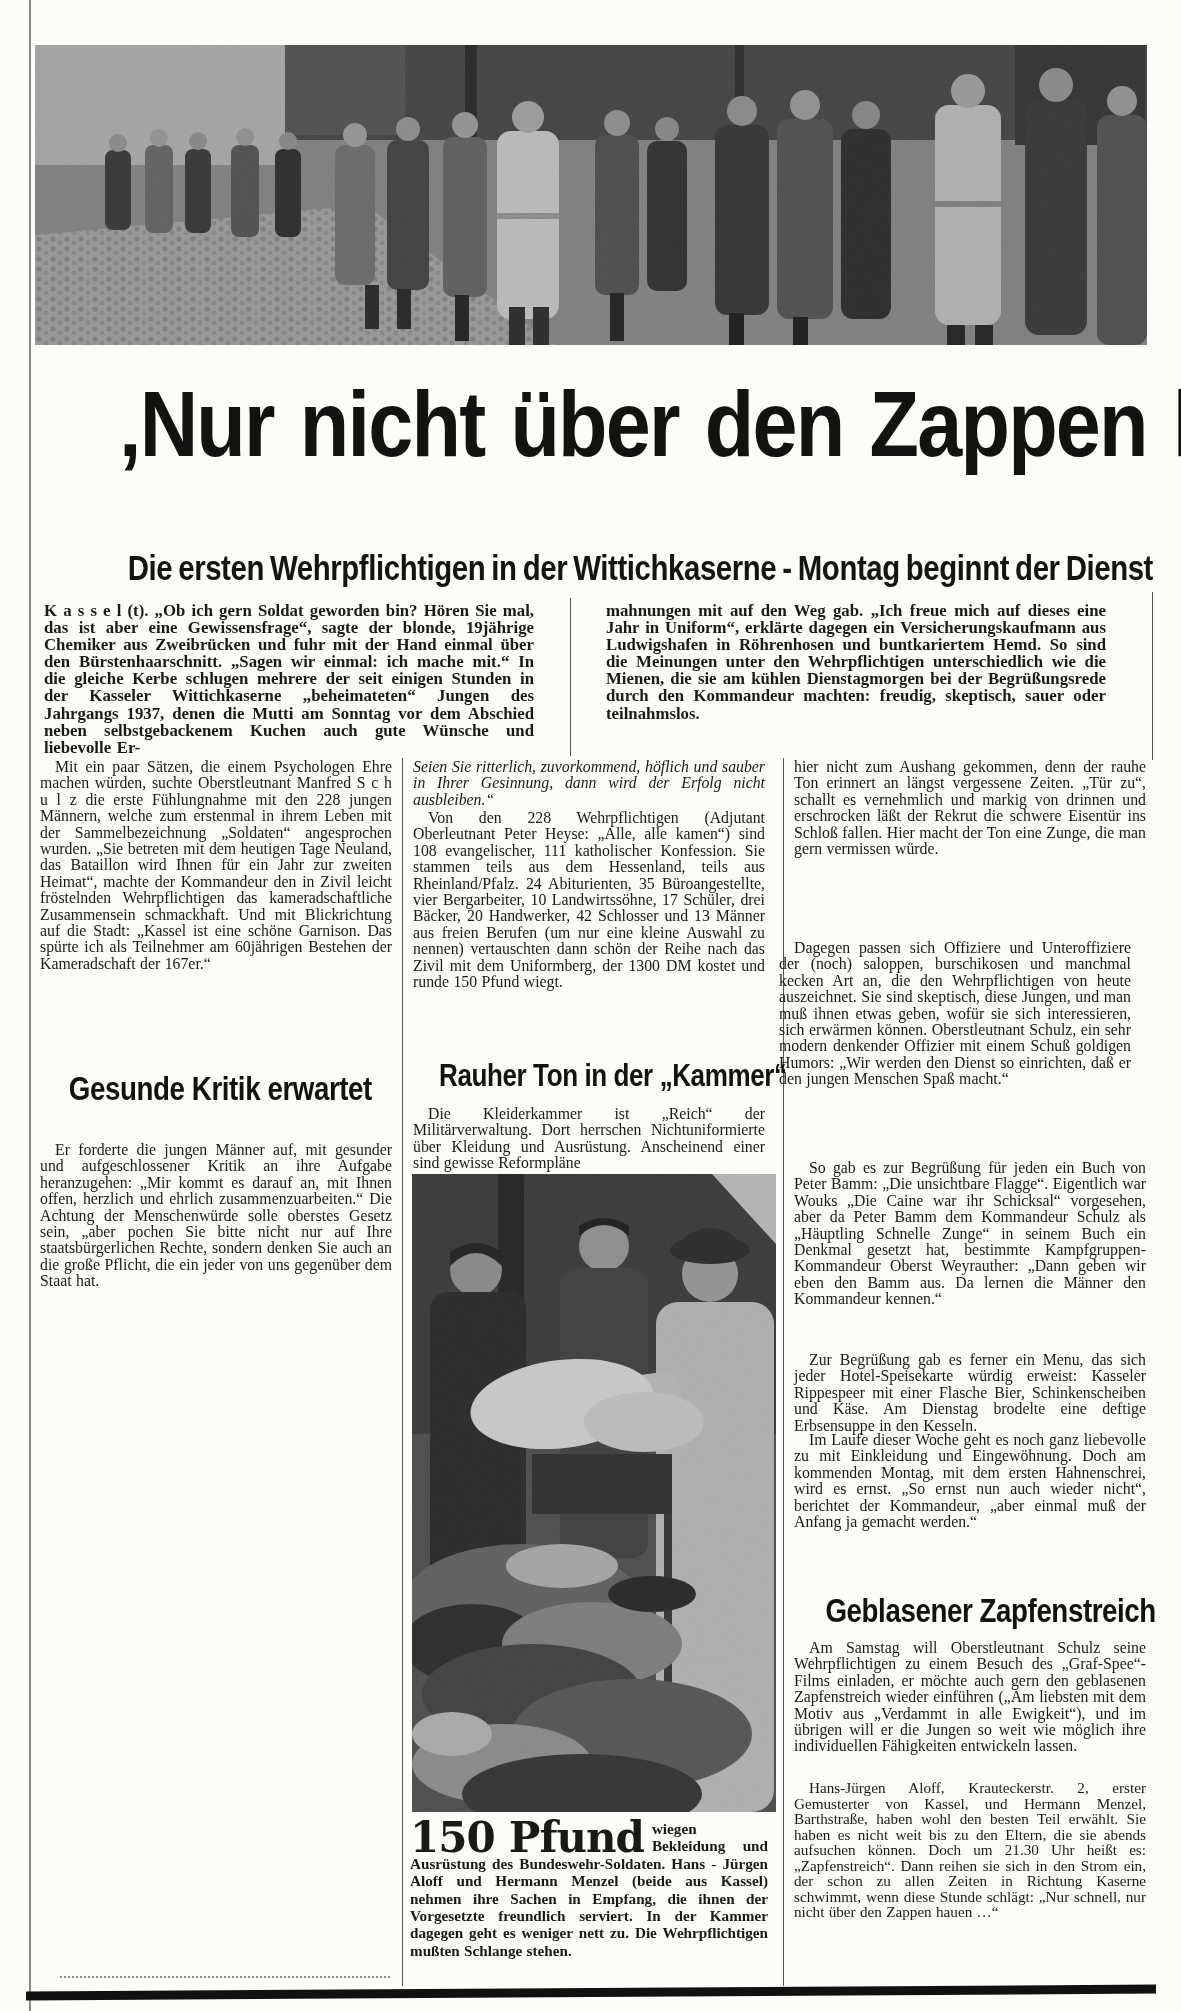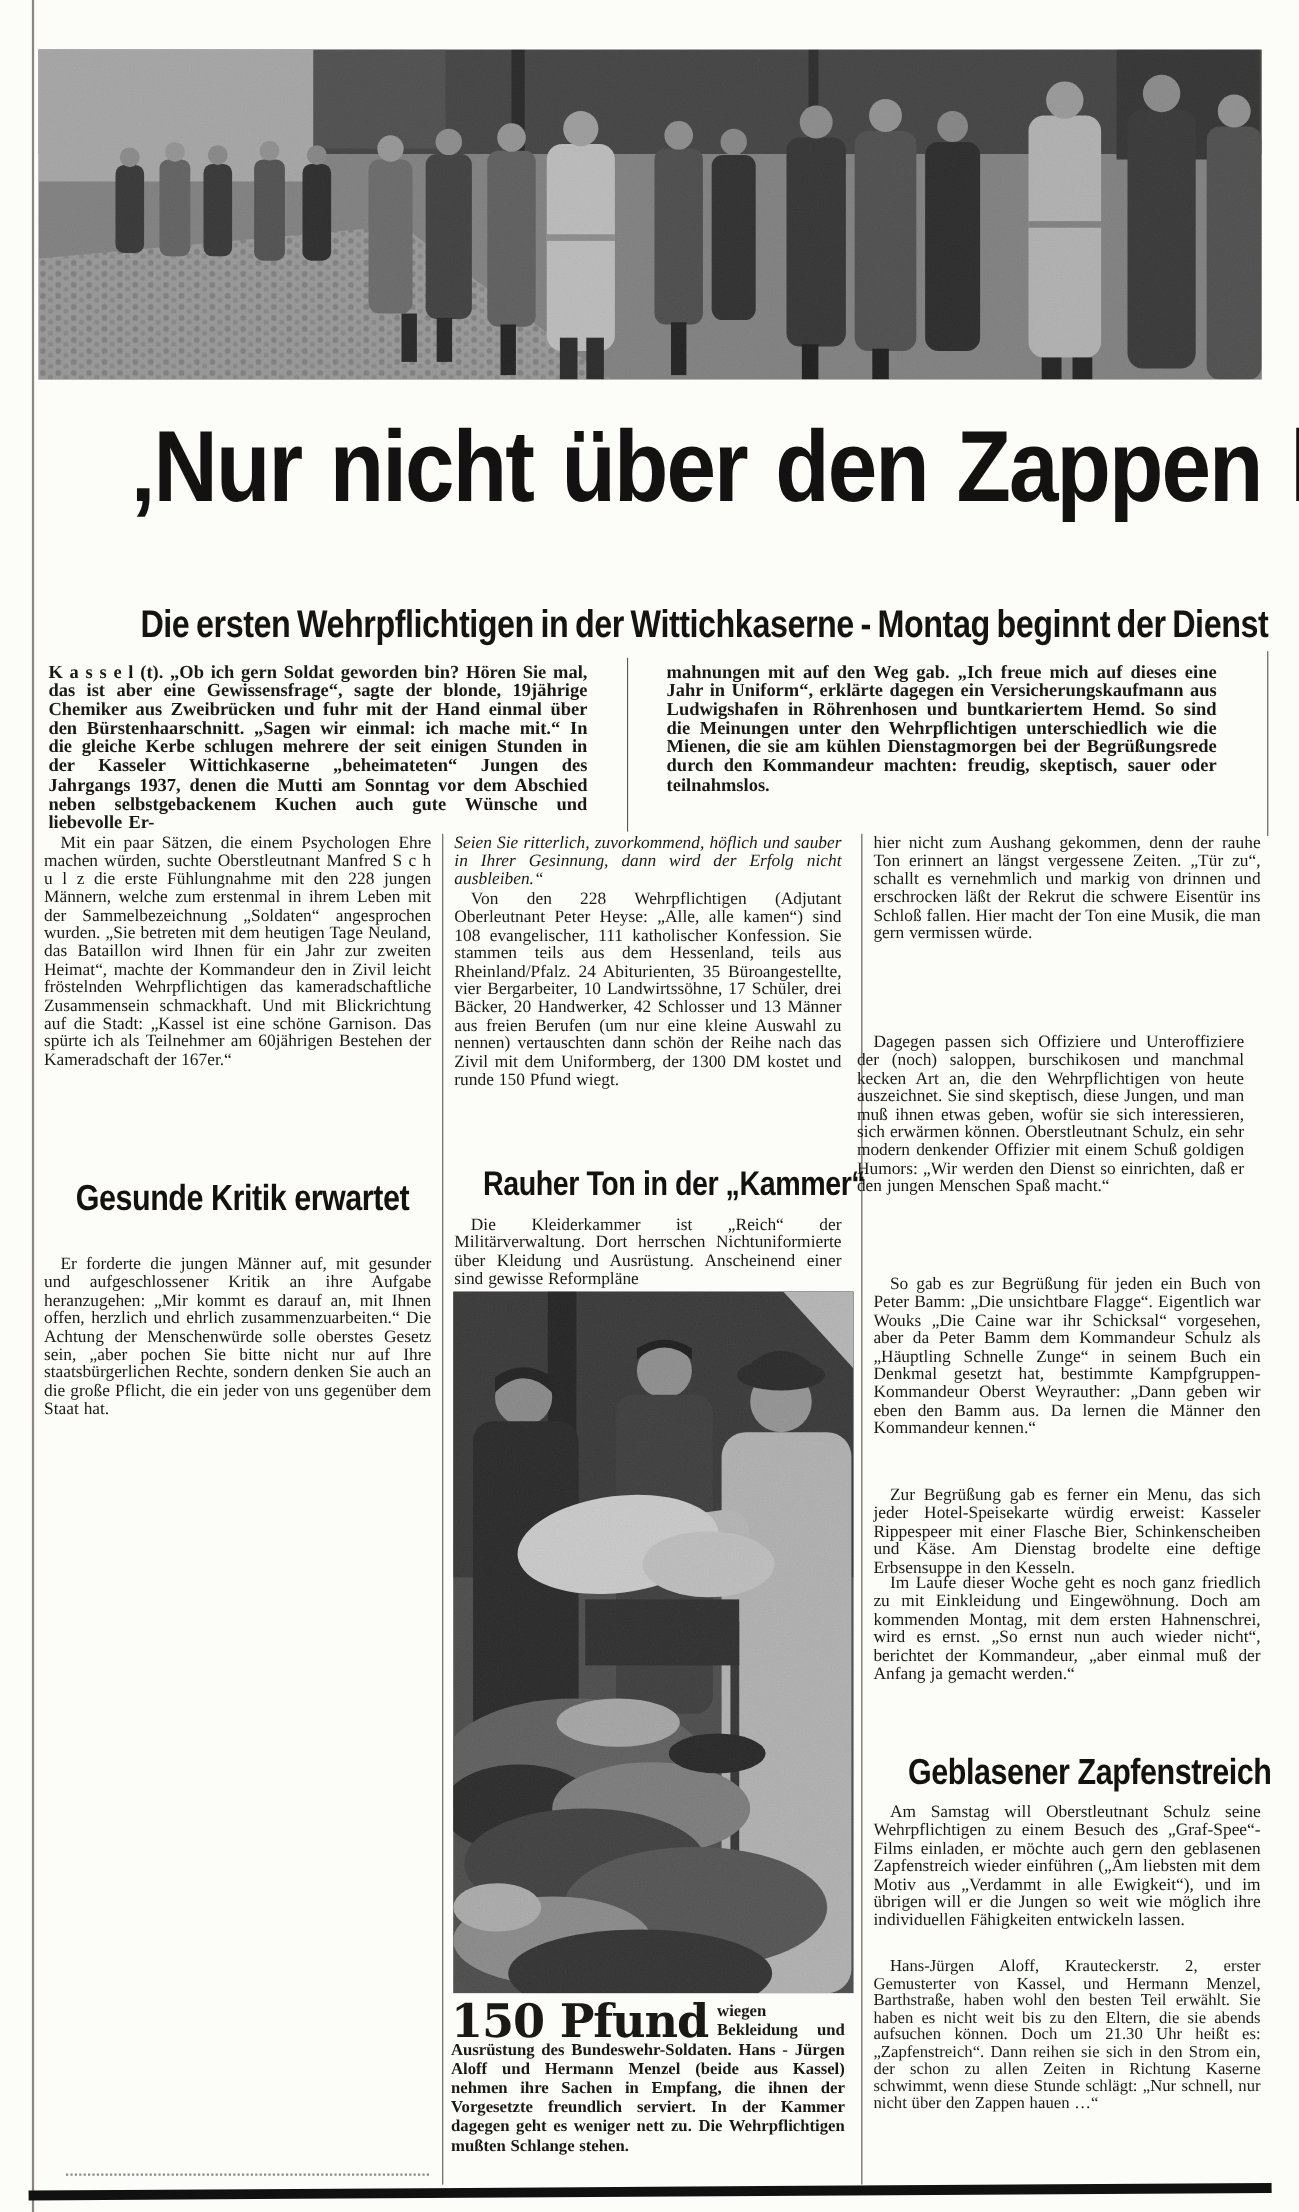--- a/index.html
+++ b/index.html
@@ -224,33 +224,33 @@
       <rect width="364" height="638" filter="url(#grain2)" opacity=".18"></rect>
     </svg>
   </div>
 
   <div class="caption" style="left:410px;top:1820px;width:358px;">
     <span class="lead">150 Pfund</span>
     <span>wiegen Bekleidung und Ausrüstung des Bundeswehr-Soldaten. Hans - Jürgen Aloff und Hermann Menzel (beide aus Kassel) nehmen ihre Sachen in Empfang, die ihnen der Vorgesetzte freundlich serviert. In der Kammer dagegen geht es weniger nett zu. Die Wehrpflichtigen mußten Schlange stehen.</span>
   </div>
 
   <div class="bodycol" style="left:794px;top:759px;width:352px;">
-    <p>hier nicht zum Aushang gekommen, denn der rauhe Ton erinnert an längst vergessene Zeiten. „Tür zu“, schallt es vernehmlich und markig von drinnen und erschrocken läßt der Rekrut die schwere Eisentür ins Schloß fallen. Hier macht der Ton eine Musik, die man gern vermissen würde.</p>
+    <p>hier nicht zum Aushang gekommen, denn der rauhe Ton erinnert an längst vergessene Zeiten. „Tür zu“, schallt es vernehmlich und markig von drinnen und erschrocken läßt der Rekrut die schwere Eisentür ins Schloß fallen. Hier macht der Ton eine Zunge, die man gern vermissen würde.</p>
   </div>
   <div class="bodycol" style="left:779px;top:940px;width:352px;">
     <p class="indent">Dagegen passen sich Offiziere und Unteroffiziere der (noch) saloppen, burschikosen und manchmal kecken Art an, die den Wehrpflichtigen von heute auszeichnet. Sie sind skeptisch, diese Jungen, und man muß ihnen etwas geben, wofür sie sich interessieren, sich erwärmen können. Oberstleutnant Schulz, ein sehr modern denkender Offizier mit einem Schuß goldigen Humors: „Wir werden den Dienst so einrichten, daß er den jungen Menschen Spaß macht.“</p>
   </div>
   <div class="bodycol" style="left:794px;top:1160px;width:352px;">
     <p class="indent">So gab es zur Begrüßung für jeden ein Buch von Peter Bamm: „Die unsichtbare Flagge“. Eigentlich war Wouks „Die Caine war ihr Schicksal“ vorgesehen, aber da Peter Bamm dem Kommandeur Schulz als „Häuptling Schnelle Zunge“ in seinem Buch ein Denkmal gesetzt hat, bestimmte Kampfgruppen-Kommandeur Oberst Weyrauther: „Dann geben wir eben den Bamm aus. Da lernen die Männer den Kommandeur kennen.“</p>
   </div>
   <div class="bodycol" style="left:794px;top:1352px;width:352px;">
     <p class="indent">Zur Begrüßung gab es ferner ein Menu, das sich jeder Hotel-Speisekarte würdig erweist: Kasseler Rippespeer mit einer Flasche Bier, Schinkenscheiben und Käse. Am Dienstag brodelte eine deftige Erbsensuppe in den Kesseln.</p>
   </div>
   <div class="bodycol" style="left:794px;top:1432px;width:352px;">
-    <p class="indent">Im Laufe dieser Woche geht es noch ganz friedlich zu mit Einkleidung und Eingewöhnung. Doch am kommenden Montag, mit dem ersten Hahnenschrei, wird es ernst. „So ernst nun auch wieder nicht“, berichtet der Kommandeur, „aber einmal muß der Anfang ja gemacht werden.“</p>
+    <p class="indent">Im Laufe dieser Woche geht es noch ganz liebevolle zu mit Einkleidung und Eingewöhnung. Doch am kommenden Montag, mit dem ersten Hahnenschrei, wird es ernst. „So ernst nun auch wieder nicht“, berichtet der Kommandeur, „aber einmal muß der Anfang ja gemacht werden.“</p>
   </div>
   <div class="sechead" style="left:794px;top:1592px;width:352px;text-align:right;">
     <span class="inner">Geblasener Zapfenstreich</span>
   </div>
   <div class="bodycol" style="left:794px;top:1640px;width:352px;">
     <p class="indent">Am Samstag will Oberstleutnant Schulz seine Wehrpflichtigen zu einem Besuch des „Graf-Spee“-Films einladen, er möchte auch gern den geblasenen Zapfenstreich wieder einführen („Am liebsten mit dem Motiv aus „Verdammt in alle Ewigkeit“), und im übrigen will er die Jungen so weit wie möglich ihre individuellen Fähigkeiten entwickeln lassen.</p>
   </div>
   <div class="bodycol" style="left:794px;top:1780px;width:352px;font-size:15.2px;line-height:15.5px;">
     <p class="indent">Hans-Jürgen Aloff, Krauteckerstr. 2, erster Gemusterter von Kassel, und Hermann Menzel, Barthstraße, haben wohl den besten Teil erwählt. Sie haben es nicht weit bis zu den Eltern, die sie abends aufsuchen können. Doch um 21.30 Uhr heißt es: „Zapfenstreich“. Dann reihen sie sich in den Strom ein, der schon zu allen Zeiten in Richtung Kaserne schwimmt, wenn diese Stunde schlägt: „Nur schnell, nur nicht über den Zappen hauen …“</p>
   </div>

